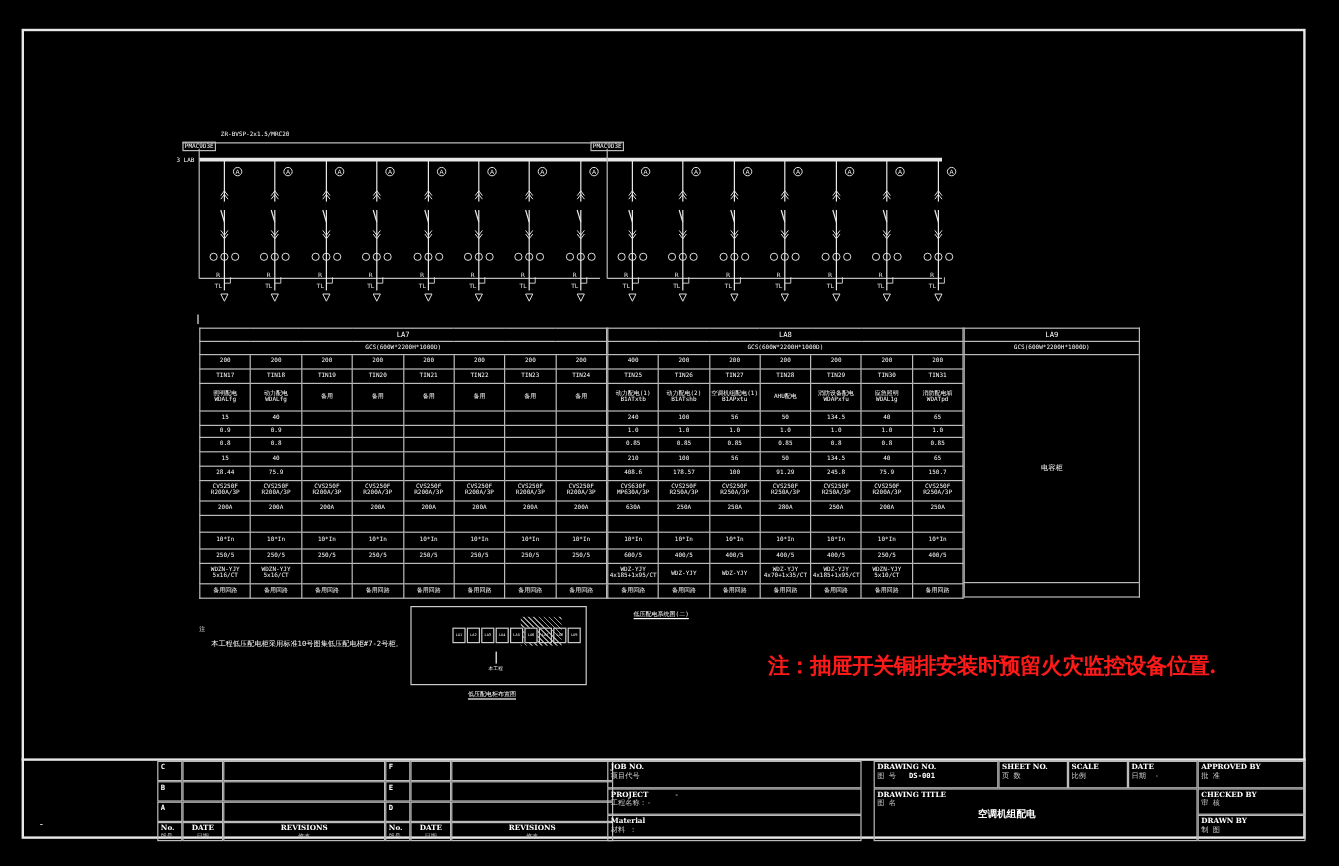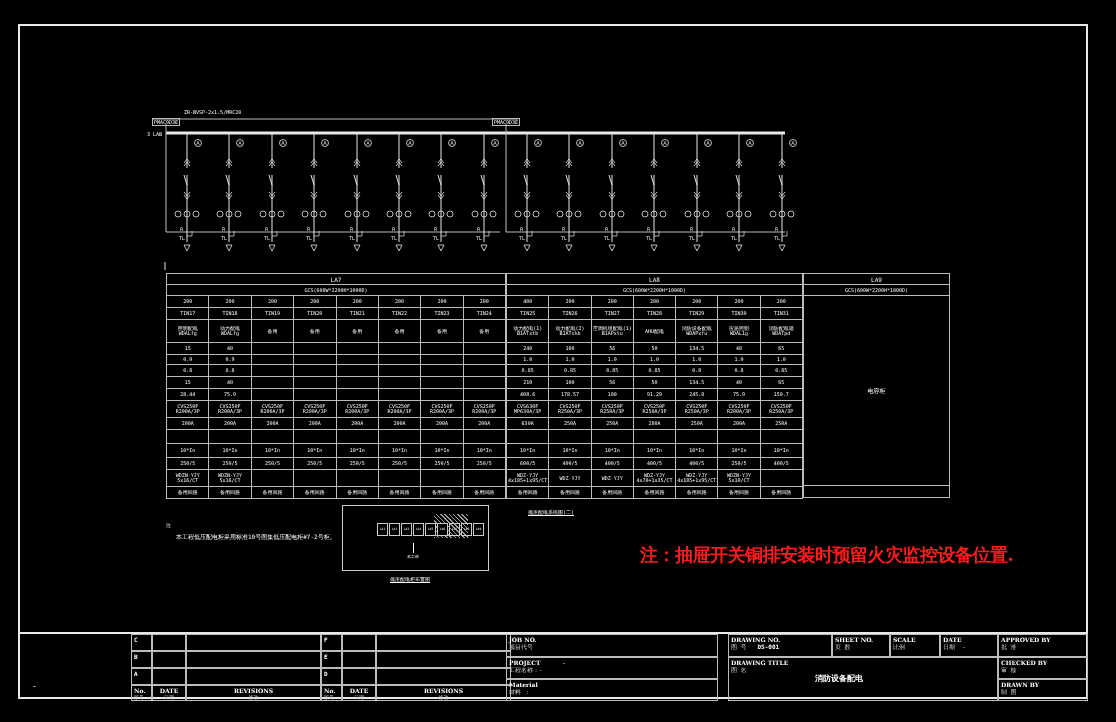--- a/index.html
+++ b/index.html
@@ -727,21 +727,21 @@
     <div class="en">SCALE</div>
     <div class="cn">比例</div>
   </div>
   <div class="tb-cell" style="left:922px;top:0;width:58px;height:23px;">
     <div class="en">DATE</div>
     <div class="cn"><span>日期</span>&nbsp;&nbsp;<span>-</span></div>
   </div>
   <div class="tb-cell" style="left:710px;top:23px;width:270px;height:44px;">
     <div class="en">DRAWING TITLE</div>
     <div class="cn">图    名</div>
-    <div style="position:absolute;left:86px;top:17px;font-size:8px;font-weight:bold;">消防设备配电</div>
+    <div style="position:absolute;left:86px;top:17px;font-size:8px;font-weight:bold;">空调机组配电</div>
   </div>
   <div class="tb-cell" style="left:980px;top:0;width:90px;height:23px;">
     <div class="en">APPROVED BY</div>
     <div class="cn">批  准</div>
   </div>
   <div class="tb-cell" style="left:980px;top:23px;width:90px;height:22px;">
     <div class="en">CHECKED BY</div>
     <div class="cn">审  核</div>
   </div>
   <div class="tb-cell" style="left:980px;top:45px;width:90px;height:22px;">

